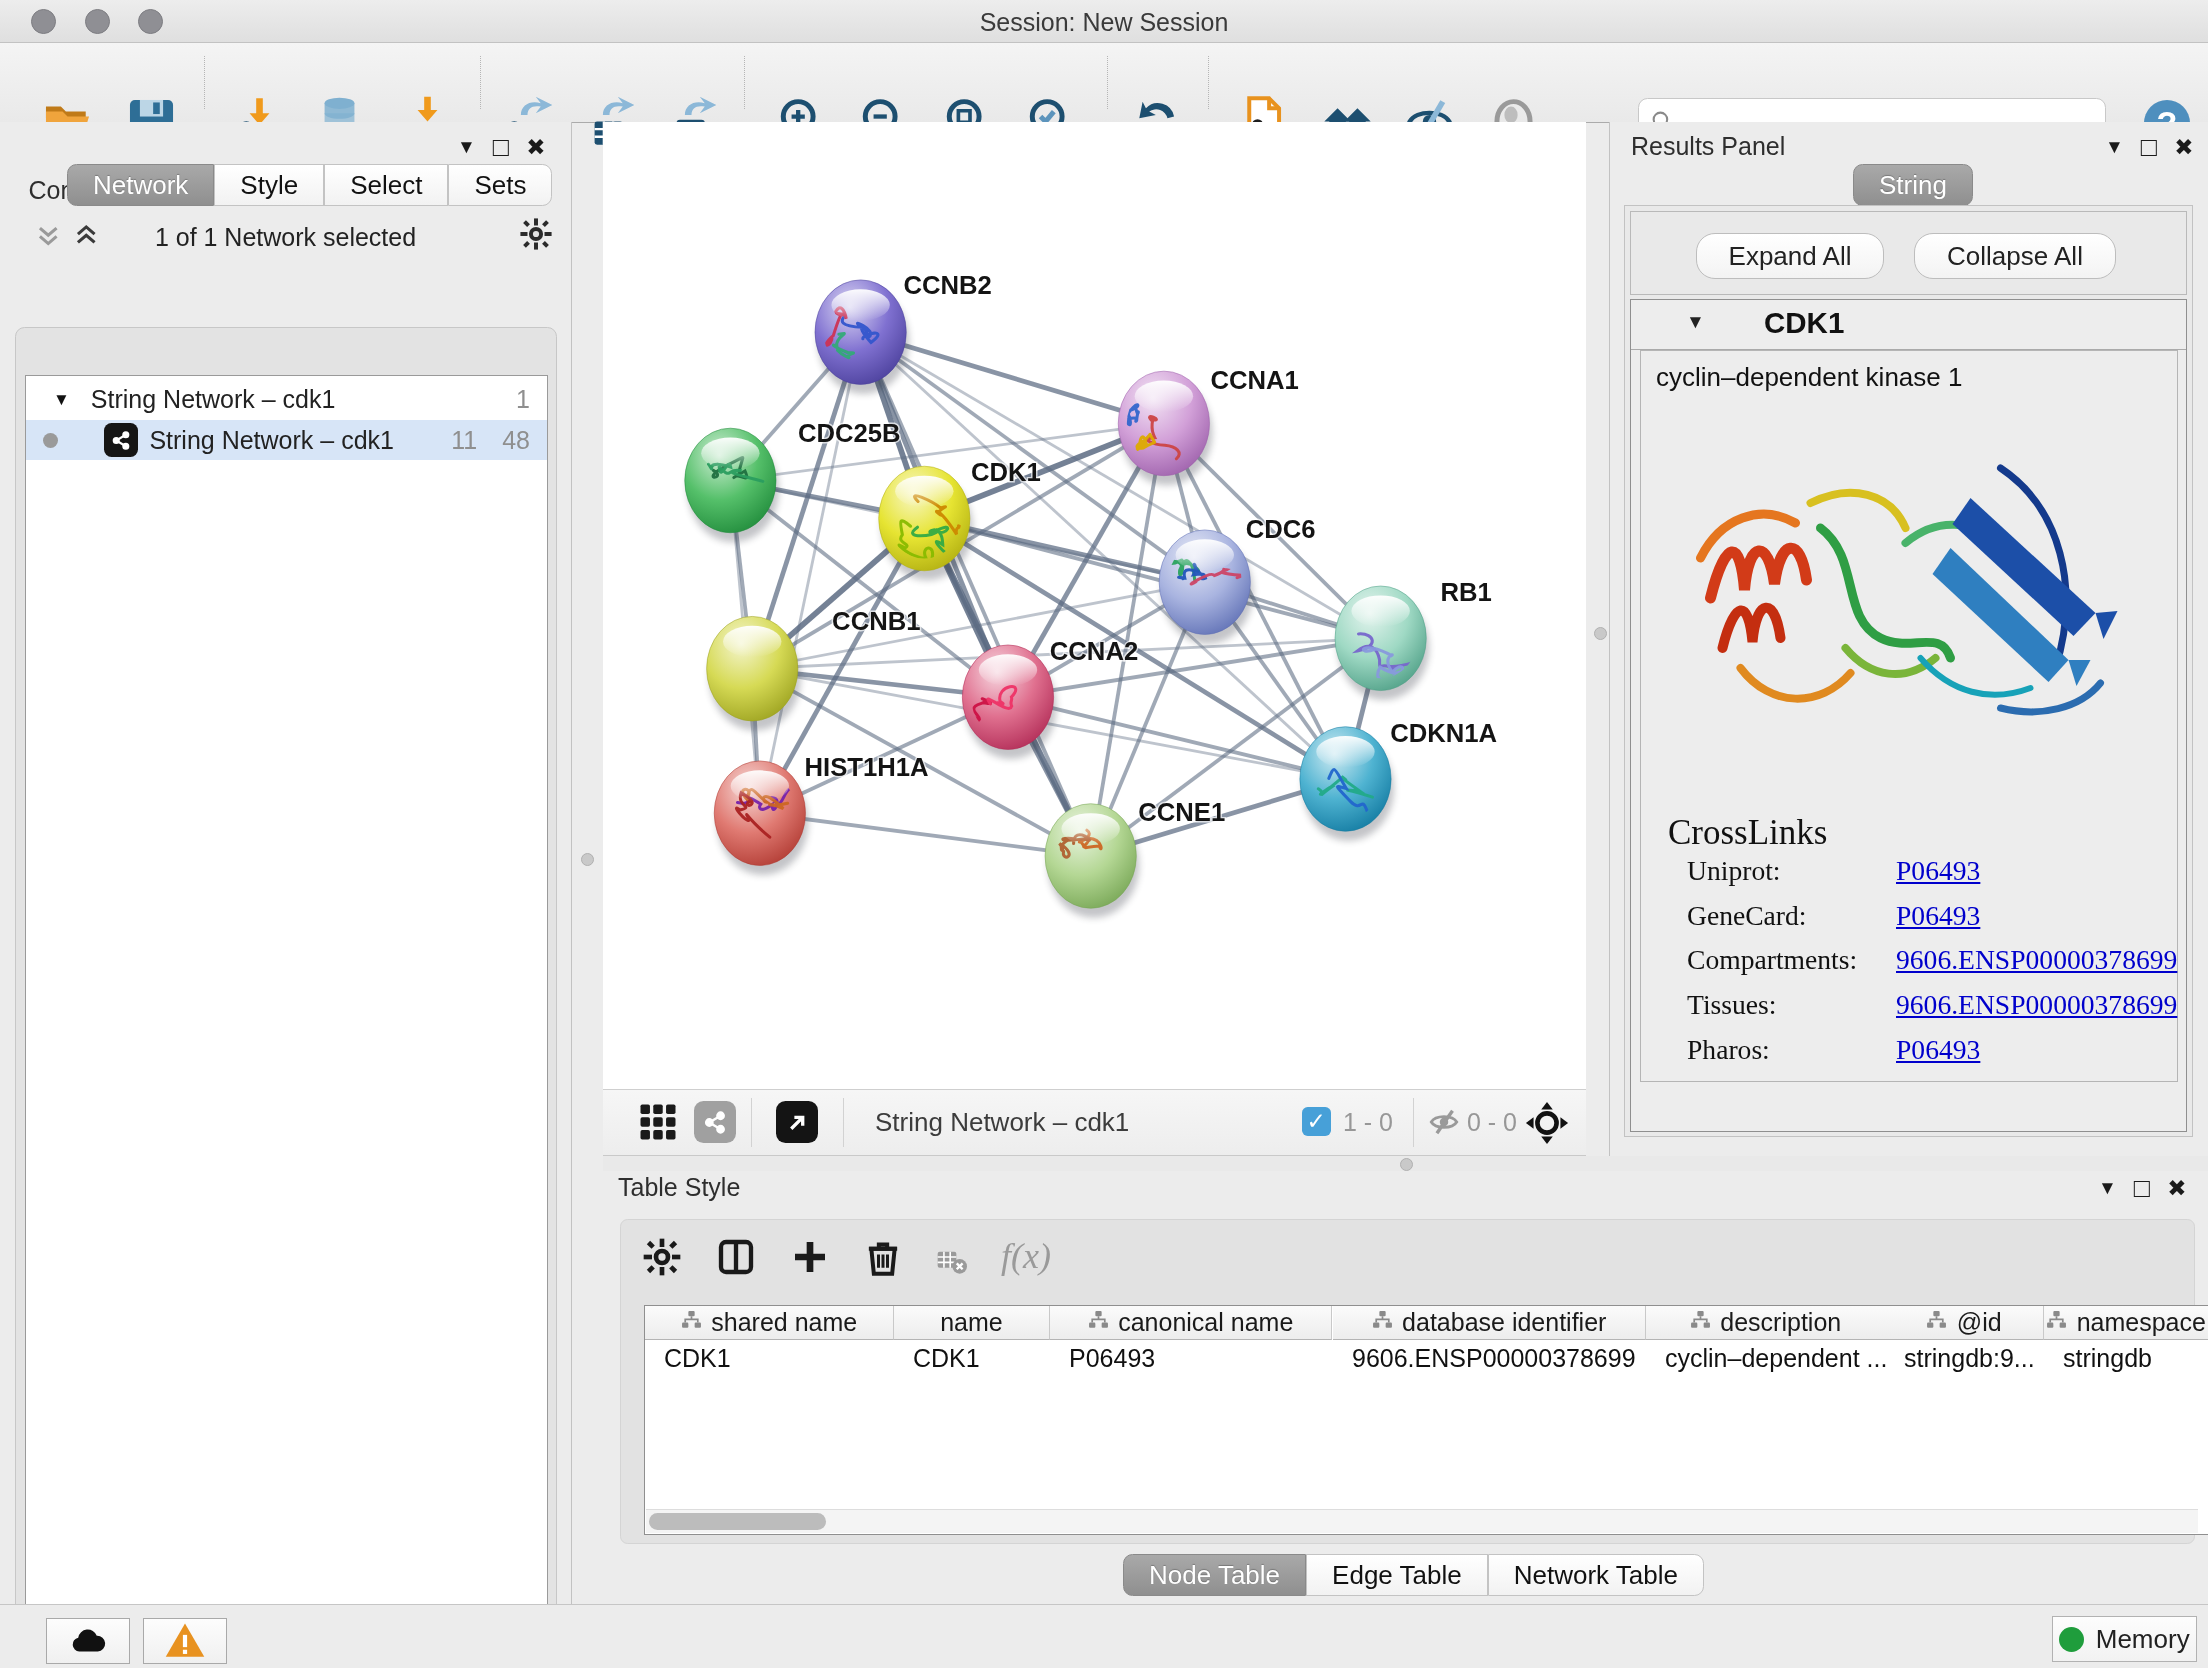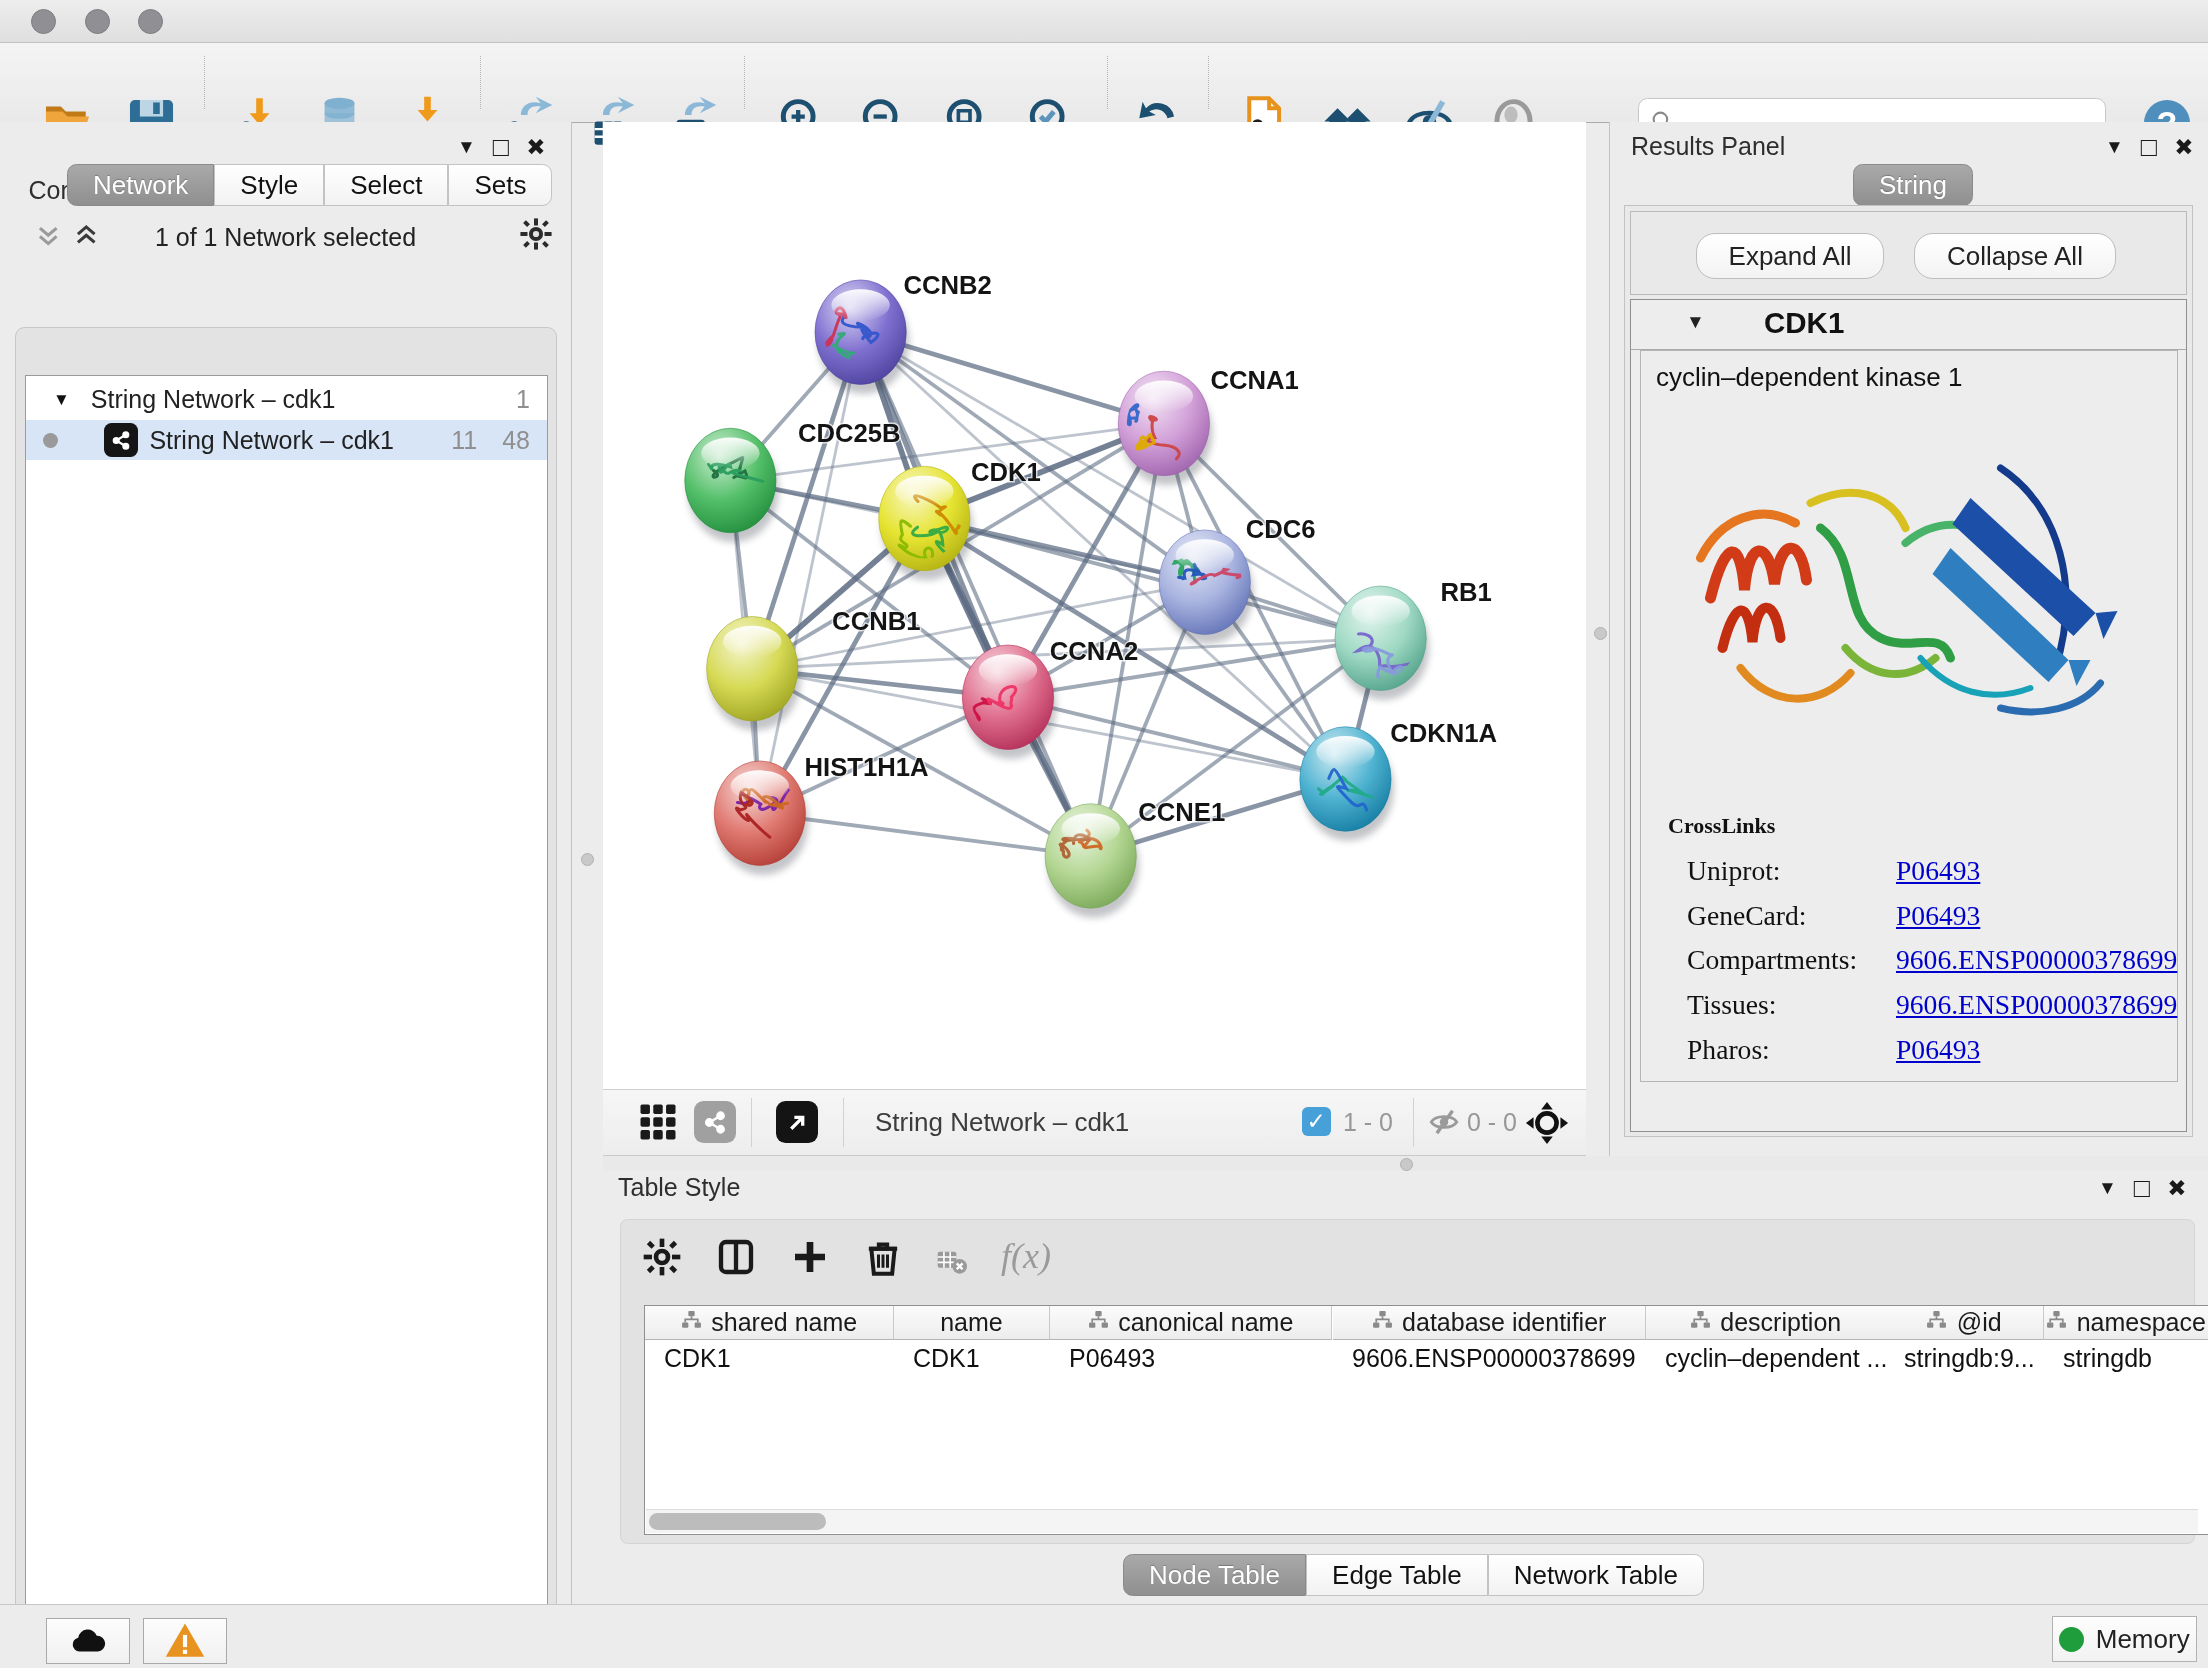--- a/index.html
+++ b/index.html
@@ -79,20 +79,21 @@
 </style>
 </head>
 <body>
 
 <div id="app">
 
   <div class="abs titlebar">
     <span class="tlight" style="left:31px"></span>
     <span class="tlight" style="left:85px"></span>
     <span class="tlight" style="left:138px"></span>
+    <div class="wintitle">Session: New Session</div>
   </div>
 
   <div class="abs toolbar">
     <div class="tbtn" style="left:38px">
       <svg viewBox="0 0 32 32">
           <path d="M3 7h9l3 3h12v4H3z" fill="#c07a18"></path>
           <path d="M3 10h10l3 3h13l-4 13H3z" fill="#f0a43c"></path>
         </svg>
     </div>
     <div class="tbtn" style="left:122px">
@@ -681,21 +682,21 @@
         <path d="M250 250 c30,35 70,45 110,30" stroke="#17a2b8" stroke-width="6"></path>
       </g>
       <g>
         <path d="M300 90 L425 205 L403 228 L282 116 Z" fill="#1c4fa8"></path>
         <path d="M425 205 l22 -2 -14 28 z" fill="#1c4fa8"></path>
         <path d="M280 140 L398 252 L378 274 L262 166 Z" fill="#2f7fc0"></path>
         <path d="M398 252 l22 0 -14 26 z" fill="#2f7fc0"></path>
         <path d="M330 300 c40 10 80 0 100 -25" fill="none" stroke="#2b6cb0" stroke-width="7" stroke-linecap="round"></path>
       </g>
     </svg>
-    <div class="xl-row" style="left:27px;top:462px;font-weight:bold;font-size:22px;">CrossLinks</div>
+    <div class="xl-row" style="left:27px;top:462px;font-weight:normal;font-size:35px;">CrossLinks</div>
     <div id="crosslinks">
         <div class="xl-row" style="left: 46px; top: 504px; width: 476px;"><span>Uniprot:</span><a href="#" style="position: absolute; left: 209px;">P06493</a></div>
         <div class="xl-row" style="left: 46px; top: 549px; width: 476px;"><span>GeneCard:</span><a href="#" style="position: absolute; left: 209px;">P06493</a></div>
         <div class="xl-row" style="left: 46px; top: 593px; width: 476px;"><span>Compartments:</span><a href="#" style="position: absolute; left: 209px;">9606.ENSP00000378699</a></div>
         <div class="xl-row" style="left: 46px; top: 638px; width: 476px;"><span>Tissues:</span><a href="#" style="position: absolute; left: 209px;">9606.ENSP00000378699</a></div>
         <div class="xl-row" style="left: 46px; top: 683px; width: 476px;"><span>Pharos:</span><a href="#" style="position: absolute; left: 209px;">P06493</a></div>
       </div>
   </div>
 
   <div class="abs" style="left:603px;top:1171px;width:1605px;height:433px;background:#ececec;">

